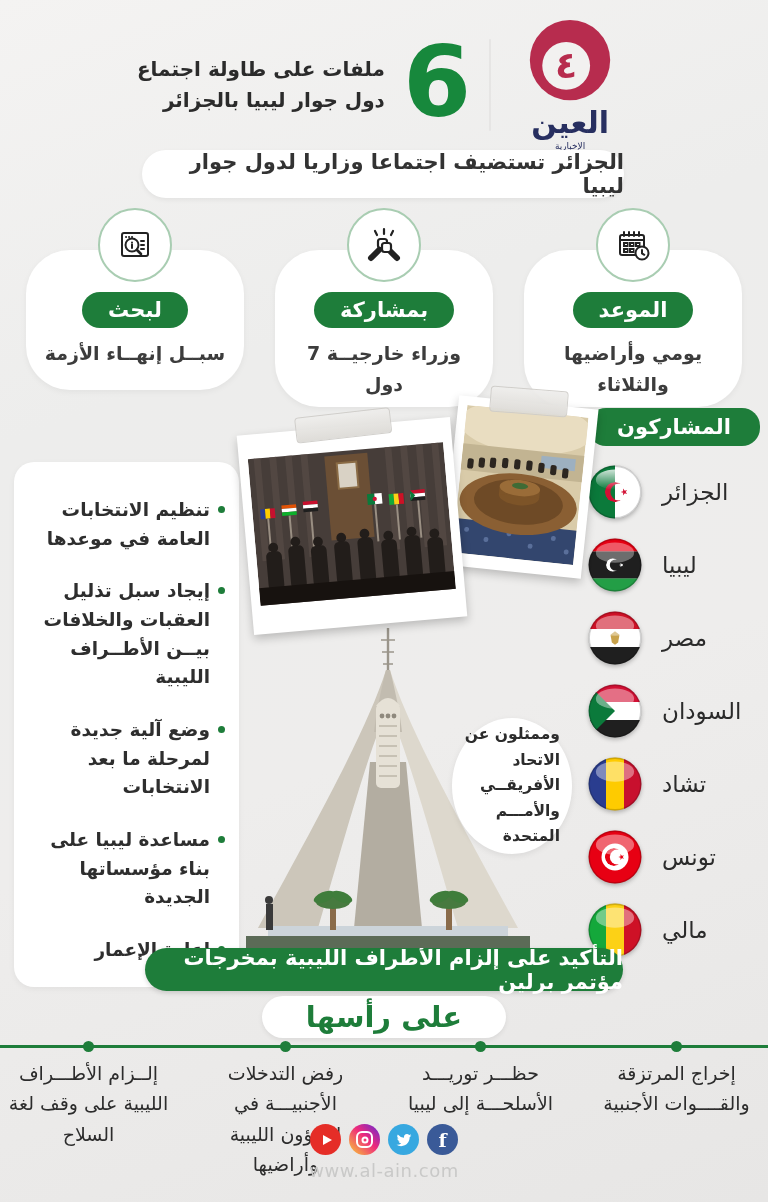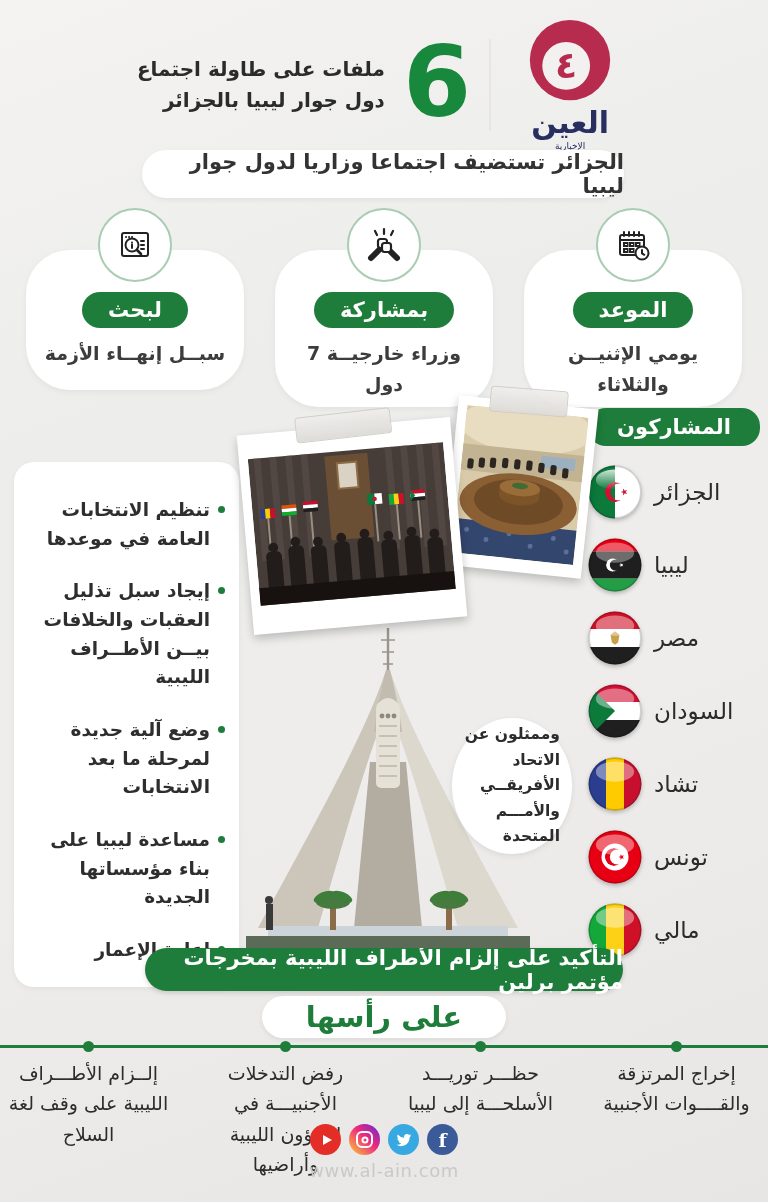--- a/index.html
+++ b/index.html
@@ -27,21 +27,21 @@
   .icon-circle{position:absolute;top:-42px;left:50%;transform:translateX(-50%);width:74px;height:74px;border-radius:50%;
     background:#fff;border:2px solid #a9cdb2;display:flex;align-items:center;justify-content:center;z-index:2;}
   .green-pill{background:#1e7d3a;color:#fff;font-weight:bold;font-size:21px;border-radius:20px;
     padding:4px 26px;line-height:1.35;white-space:nowrap;}
   .info-text{margin-top:10px;font-size:19px;font-weight:bold;color:#3c3c3c;text-align:center;line-height:1.6;max-width:185px;}
   
   .mid{position:absolute;top:396px;left:0;right:0;height:560px;}
   
   .participants{position:absolute;top:12px;right:8px;width:172px;}
   .participants .green-pill{display:block;text-align:center;padding:5px 10px;border-radius:18px;}
-  .p-row{display:flex;align-items:center;justify-content:flex-start;gap:12px;margin-top:19px;height:54px;flex-direction:row-reverse;}
+  .p-row{display:flex;align-items:center;justify-content:flex-start;gap:20px;margin-top:19px;height:54px;flex-direction:row-reverse;}
   .p-row svg{flex:0 0 auto;filter:drop-shadow(0 2px 2px rgba(0,0,0,.25));}
   .p-name{font-size:23px;color:#2b2b2b;white-space:nowrap;}
   
   .agenda{position:absolute;top:66px;left:14px;width:225px;background:#fff;border-radius:20px;
     padding:34px 14px 18px;box-shadow:0 2px 6px rgba(0,0,0,.05);}
   .agenda-pill{position:absolute;top:-17px;right:50px;}
   .agenda ul{list-style:none;margin:0;padding:0;}
   .agenda li{position:relative;padding-right:15px;margin-bottom:24px;font-size:18.5px;font-weight:bold;
     color:#2e2e2e;line-height:1.55;text-align:right;}
   .agenda li:last-child{margin-bottom:4px;}
@@ -119,21 +119,21 @@
             <rect x="13" y="20" width="3.5" height="3"></rect>
               <rect x="19" y="20" width="3.5" height="3"></rect>
               <rect x="25" y="20" width="3.5" height="3"></rect>
             <rect x="13" y="26" width="3.5" height="3"></rect>
               <rect x="19" y="26" width="3.5" height="3"></rect>
             <circle cx="31" cy="30" r="6.5" fill="#fff"></circle>
             <path d="M31 27v3.4l2.3 1.4"></path>
           </svg>
         </div>
         <div class="green-pill">الموعد</div>
-        <div class="info-text">يومي الإثنيــن والثلاثاء</div>
+        <div class="info-text">يومي وأراضيها والثلاثاء</div>
       </div>
     </div>
     <div class="info-col">
       <div class="info-card">
         <div class="icon-circle">
           <svg width="44" height="44" viewBox="0 0 44 44" fill="none" stroke="#222" stroke-linecap="round">
             <path d="M13 8l2 4M22 6v5M31 8l-2 4" stroke-width="2.2"></path>
             <path d="M9 35l8-8" stroke-width="6"></path>
             <path d="M35 35l-8-8" stroke-width="6"></path>
             <rect x="16" y="16" width="9" height="9" rx="2.5" fill="#fff" stroke-width="2.2"></rect>

